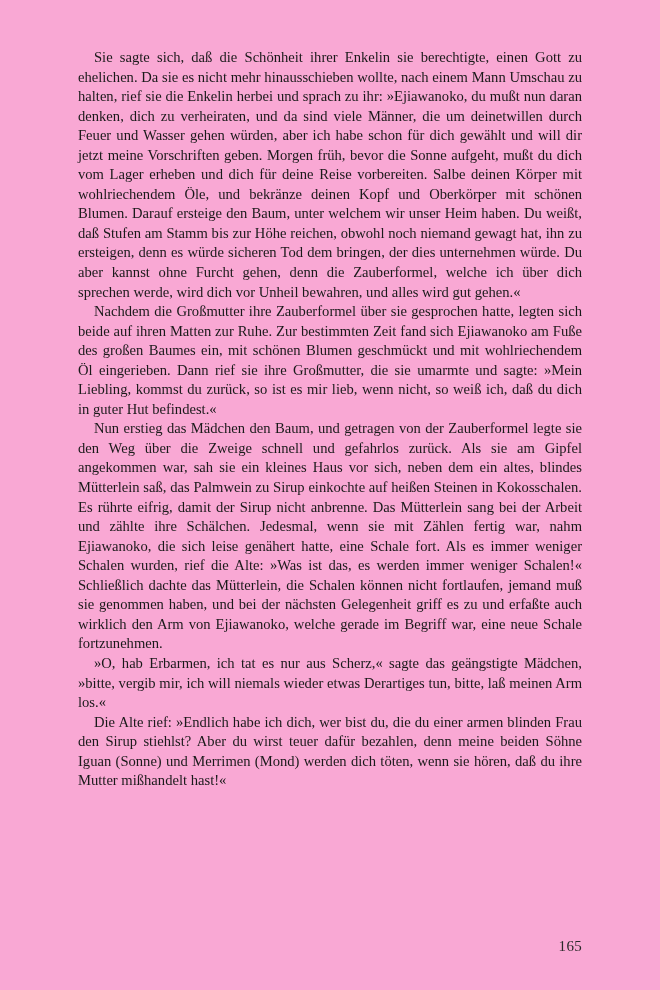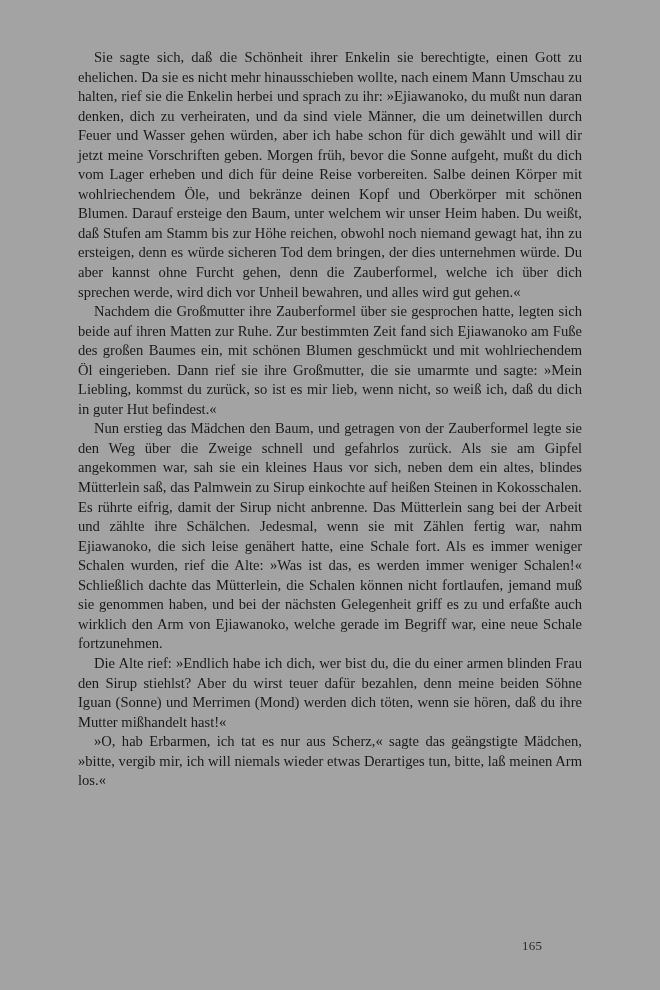--- a/index.html
+++ b/index.html
@@ -4,21 +4,21 @@
 <style>
   html, body {
     margin: 0;
     padding: 0;
     background: #ffffff;
   }
   .page {
     position: relative;
     width: 660px;
     height: 990px;
-    background: #a3a3a3;
+    background: #f9a8d4;
     overflow: hidden;
     box-sizing: border-box;
   }
   .text-block {
     position: absolute;
     left: 78px;
     top: 48px;
     width: 504px;
     font-family: "Liberation Serif", "DejaVu Serif", serif;
     font-size: 14.6px;
@@ -35,35 +35,35 @@
     text-align: justify;
   }
   .para:last-of-type {
     text-align: justify;
   }
   .page-number {
     position: absolute;
     right: 78px;
     top: 938px;
     width: 60px;
-    text-align: left;
+    text-align: right;
     font-family: "Liberation Serif", "DejaVu Serif", serif;
-    font-size: 13px;
+    font-size: 15px;
     color: #2a2a2a;
     letter-spacing: 0.3px;
   }
 </style>
 </head>
 <body>
 
 <div class="page">
 
   <div class="text-block">
     <p class="para">Sie sagte sich, daß die Schönheit ihrer Enkelin sie berechtigte, einen Gott zu ehelichen. Da sie es nicht mehr hinausschieben wollte, nach einem Mann Umschau zu halten, rief sie die Enkelin herbei und sprach zu ihr: »Ejiawanoko, du mußt nun daran denken, dich zu verheiraten, und da sind viele Männer, die um deinetwillen durch Feuer und Wasser gehen würden, aber ich habe schon für dich gewählt und will dir jetzt meine Vorschriften geben. Morgen früh, bevor die Sonne aufgeht, mußt du dich vom Lager erheben und dich für deine Reise vorbereiten. Salbe deinen Körper mit wohlriechendem Öle, und bekränze deinen Kopf und Oberkörper mit schönen Blumen. Darauf ersteige den Baum, unter welchem wir unser Heim haben. Du weißt, daß Stufen am Stamm bis zur Höhe reichen, obwohl noch niemand gewagt hat, ihn zu ersteigen, denn es würde sicheren Tod dem bringen, der dies unternehmen würde. Du aber kannst ohne Furcht gehen, denn die Zauberformel, welche ich über dich sprechen werde, wird dich vor Unheil bewahren, und alles wird gut gehen.«</p>
     <p class="para">Nachdem die Großmutter ihre Zauberformel über sie gesprochen hatte, legten sich beide auf ihren Matten zur Ruhe. Zur bestimmten Zeit fand sich Ejiawanoko am Fuße des großen Baumes ein, mit schönen Blumen geschmückt und mit wohlriechendem Öl eingerieben. Dann rief sie ihre Großmutter, die sie umarmte und sagte: »Mein Liebling, kommst du zurück, so ist es mir lieb, wenn nicht, so weiß ich, daß du dich in guter Hut befindest.«</p>
     <p class="para">Nun erstieg das Mädchen den Baum, und getragen von der Zauberformel legte sie den Weg über die Zweige schnell und gefahrlos zurück. Als sie am Gipfel angekommen war, sah sie ein kleines Haus vor sich, neben dem ein altes, blindes Mütterlein saß, das Palmwein zu Sirup einkochte auf heißen Steinen in Kokosschalen. Es rührte eifrig, damit der Sirup nicht anbrenne. Das Mütterlein sang bei der Arbeit und zählte ihre Schälchen. Jedesmal, wenn sie mit Zählen fertig war, nahm Ejiawanoko, die sich leise genähert hatte, eine Schale fort. Als es immer weniger Schalen wurden, rief die Alte: »Was ist das, es werden immer weniger Schalen!« Schließlich dachte das Mütterlein, die Schalen können nicht fortlaufen, jemand muß sie genommen haben, und bei der nächsten Gelegenheit griff es zu und erfaßte auch wirklich den Arm von Ejiawanoko, welche gerade im Begriff war, eine neue Schale fortzunehmen.</p>
+    <p class="para">»O, hab Erbarmen, ich tat es nur aus Scherz,« sagte das geängstigte Mädchen, »bitte, vergib mir, ich will niemals wieder etwas Derartiges tun, bitte, laß meinen Arm los.«</p>
     <p class="para">Die Alte rief: »Endlich habe ich dich, wer bist du, die du einer armen blinden Frau den Sirup stiehlst? Aber du wirst teuer dafür bezahlen, denn meine beiden Söhne Iguan (Sonne) und Merrimen (Mond) werden dich töten, wenn sie hören, daß du ihre Mutter mißhandelt hast!«</p>
-    <p class="para">»O, hab Erbarmen, ich tat es nur aus Scherz,« sagte das geängstigte Mädchen, »bitte, vergib mir, ich will niemals wieder etwas Derartiges tun, bitte, laß meinen Arm los.«</p>
   </div>
 
   <div class="page-number">165</div>
 
 </div>
 
 </body></html>

